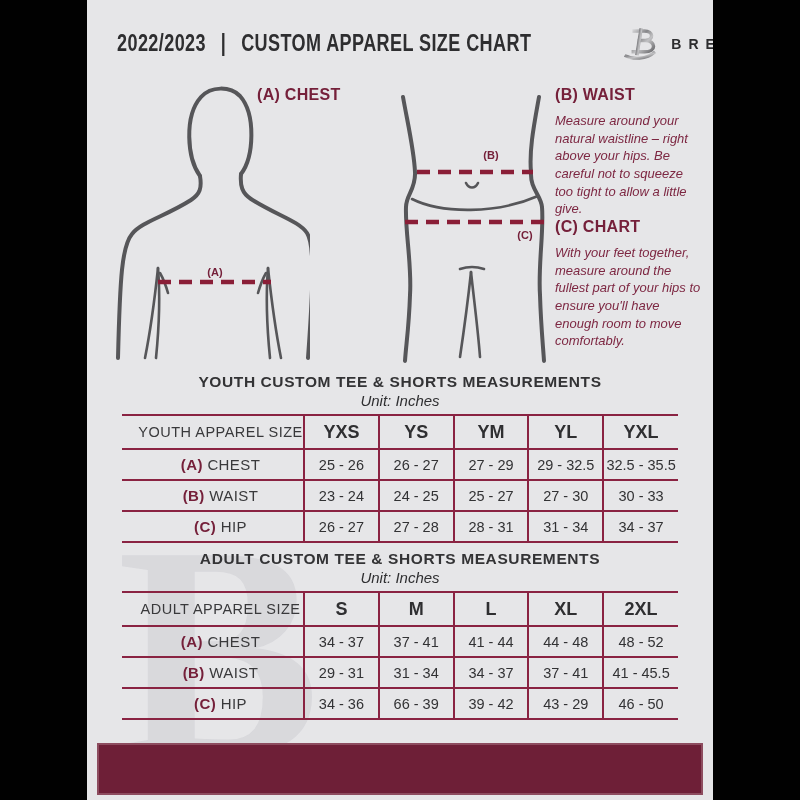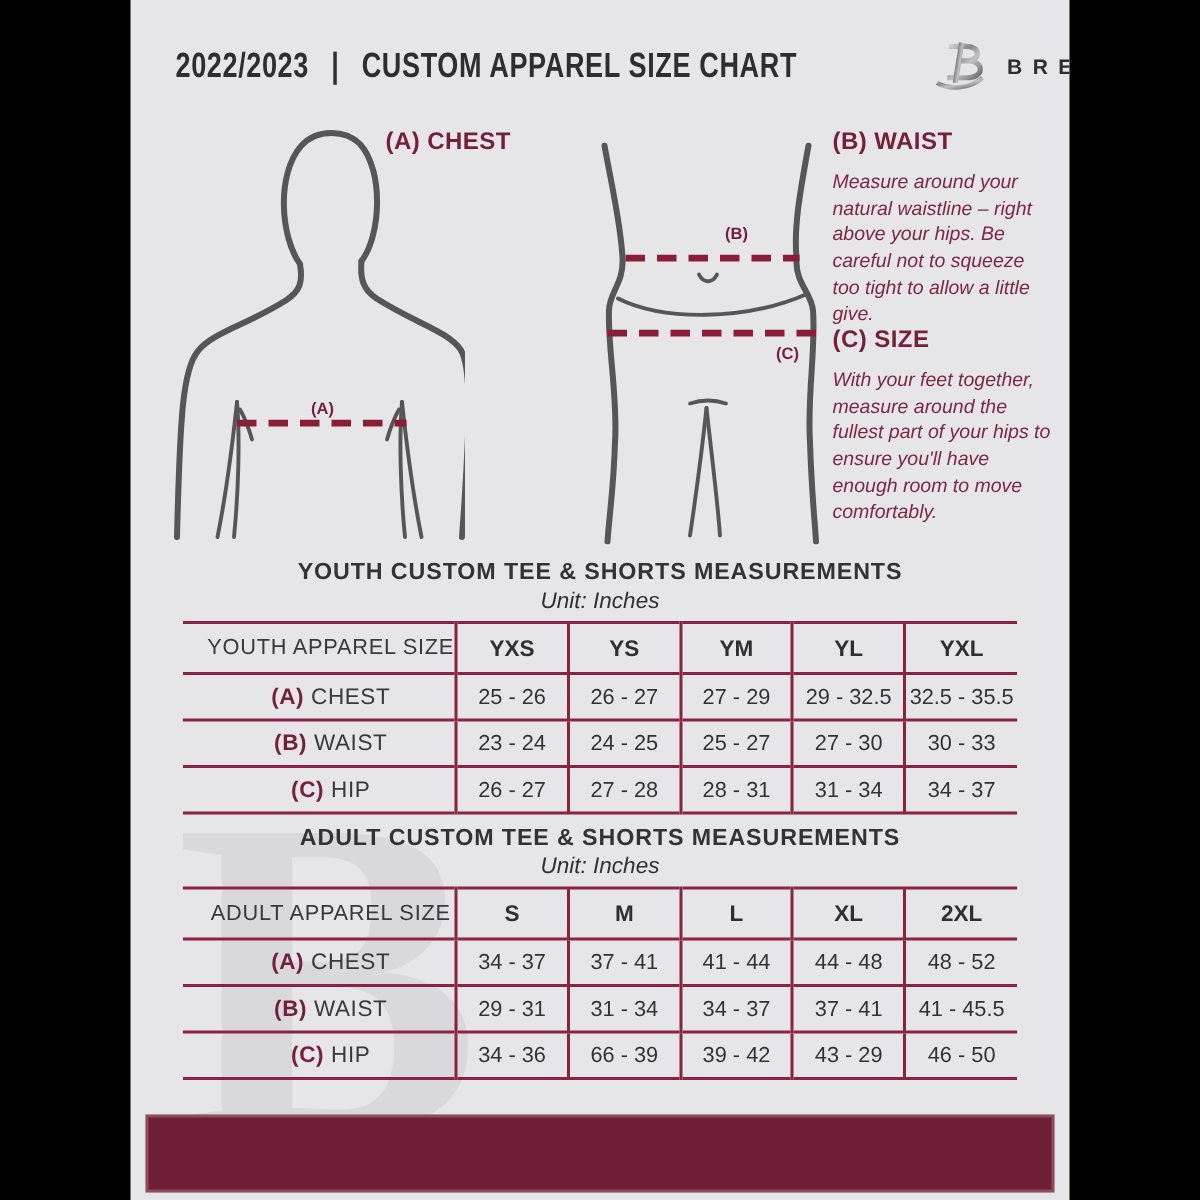--- a/index.html
+++ b/index.html
@@ -46,21 +46,21 @@
   .tbl-unit{text-align:center;font-size:15px;font-style:italic;color:#2f2f31;margin:1px 0 5px 0;}
   table{border-collapse:collapse;width:556px;margin:0 auto;table-layout:fixed;}
   col.c-label{width:182px;}
   thead tr{border-top:2px solid var(--maroon-line);border-bottom:2px solid var(--maroon-line);height:34px;}
   tbody tr{border-bottom:2px solid var(--maroon-line);height:31px;}
   th,td{padding:0;}
   .label-cell,.row-label-cell{text-align:center;padding-left:16px;font-weight:400;color:#39393b;}
   .label-cell{font-size:14.5px;letter-spacing:0.5px;}
   .row-label-cell{font-size:15px;letter-spacing:0.4px;}
   .marker{color:var(--maroon-text);font-weight:700;}
-  .size-cell{border-left:2px solid var(--maroon-line);text-align:center;font-weight:700;font-size:15px;color:#2f2f31;}
+  .size-cell{border-left:2px solid var(--maroon-line);text-align:center;font-weight:700;font-size:18px;color:#2f2f31;}
   .value-cell{border-left:2px solid var(--maroon-line);text-align:center;font-size:14.5px;color:var(--ink);}
 
   
   .footer-bar{margin:23px 10px 0 10px;height:48px;background:var(--maroon-bar);
     border:2px solid rgba(255,235,240,0.22);}
 
   svg text{font-family:"Liberation Sans",sans-serif;font-weight:700;font-size:11px;fill:var(--maroon-text);}
 </style>
 </head>
 <body>
@@ -134,21 +134,21 @@
       <text x="104" y="64" text-anchor="middle">(B)</text>
       <text x="138" y="144" text-anchor="middle">(C)</text>
     </svg>
 
     <div class="guide guide-waist">
       <p class="guide-title">(B) WAIST</p>
       <p class="guide-desc">Measure around your natural waistline – right above your hips. Be careful not to squeeze too tight to allow a little give.</p>
     </div>
 
     <div class="guide guide-hips">
-      <p class="guide-title">(C) SIZE</p>
+      <p class="guide-title">(C) CHART</p>
       <p class="guide-desc">With your feet together, measure around the fullest part of your hips to ensure you'll have enough room to move comfortably.</p>
     </div>
   </div>
 
   <div class="layer">
     <p class="tbl-title">YOUTH CUSTOM TEE &amp; SHORTS MEASUREMENTS</p>
     <p class="tbl-unit">Unit: Inches</p>
     <table>
       <colgroup>
           <col class="c-label">

